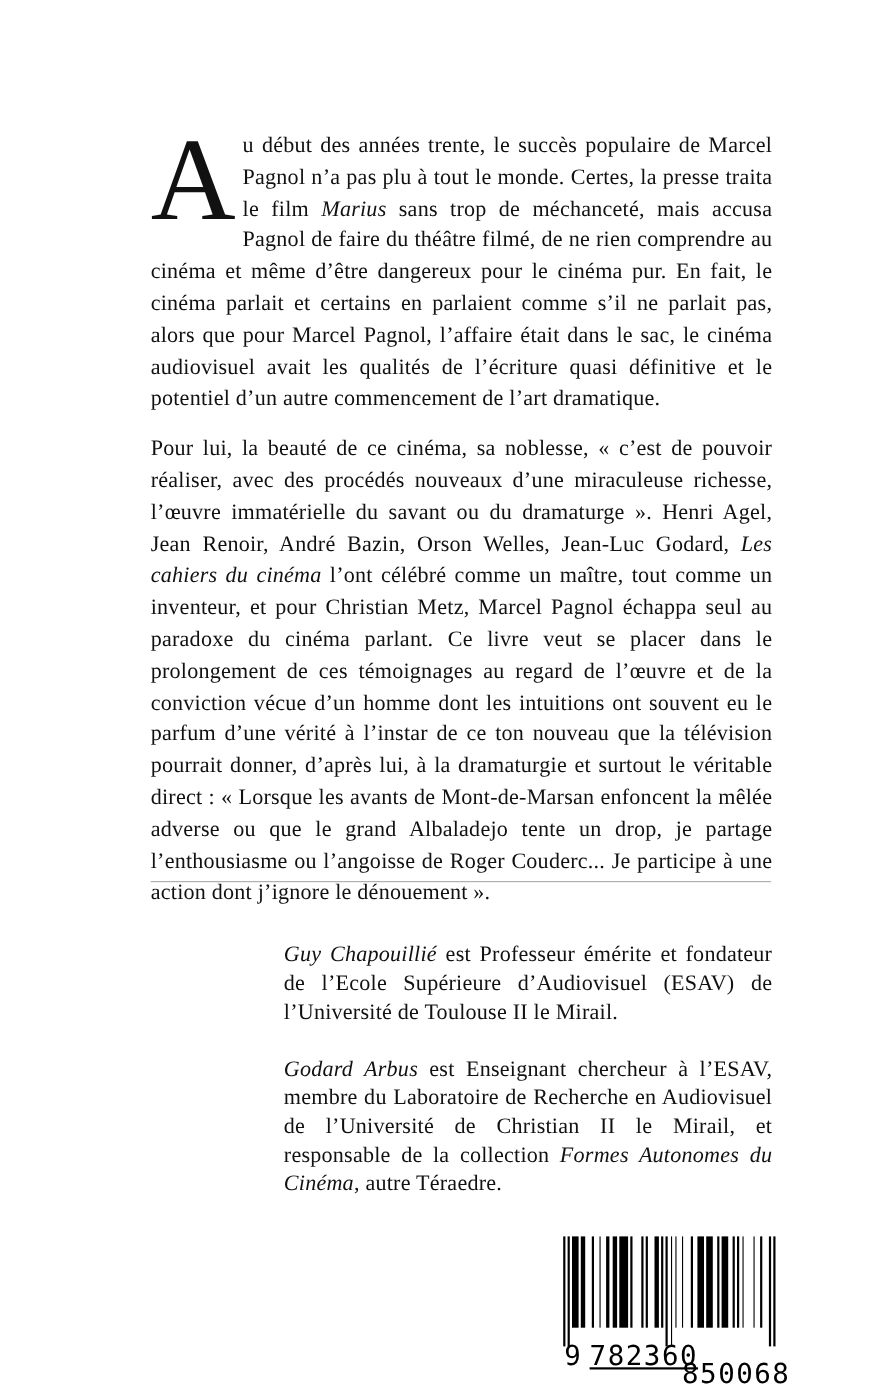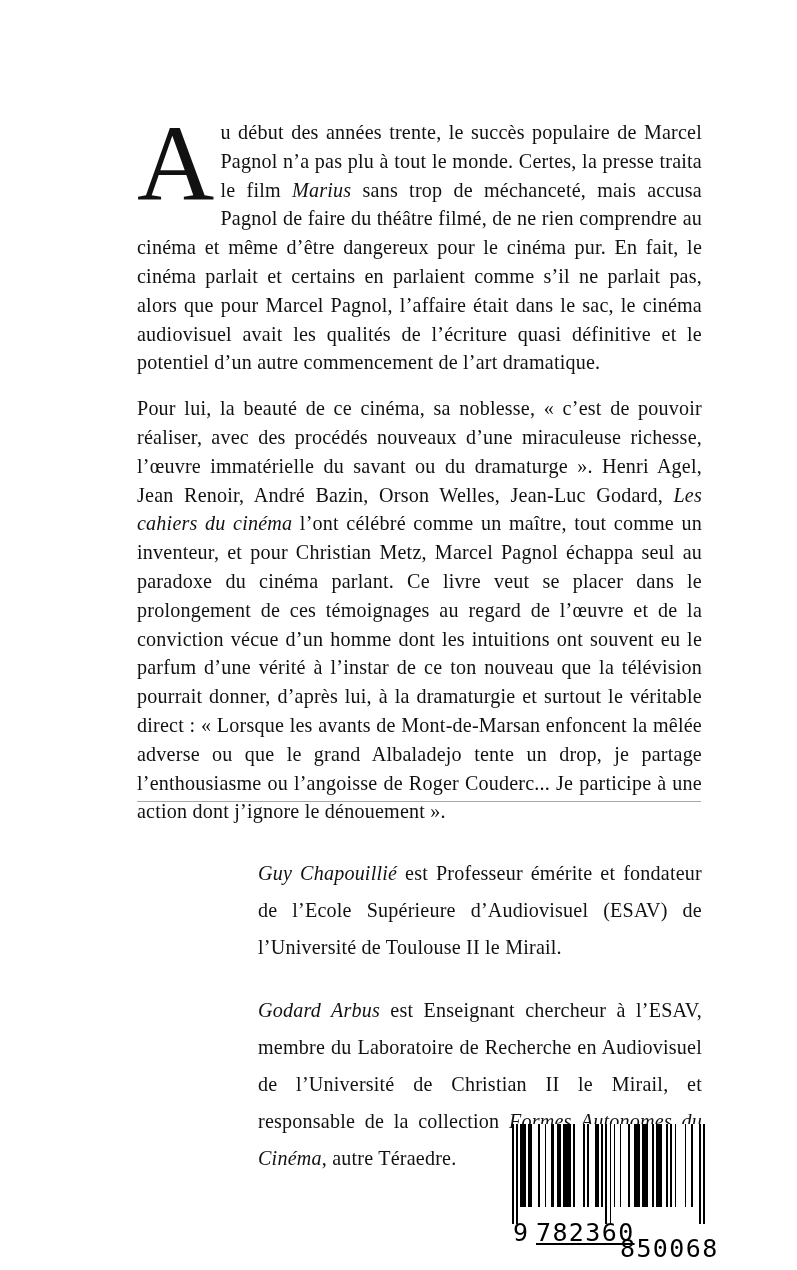--- a/index.html
+++ b/index.html
@@ -76,21 +76,21 @@
   
   .bio-block {
     position: absolute;
     left: 258px;
     top: 855px;
     width: 444px;
   }
 
   .bio-par {
     font-size: 20.1px;
-    line-height: 37px;
+    line-height: 26px;
     text-align: justify;
     text-justify: inter-word;
     margin: 0 0 26px 0;
     letter-spacing: 0.01em;
   }
 
   .bio-par:last-child {
     margin-bottom: 0;
   }
 

